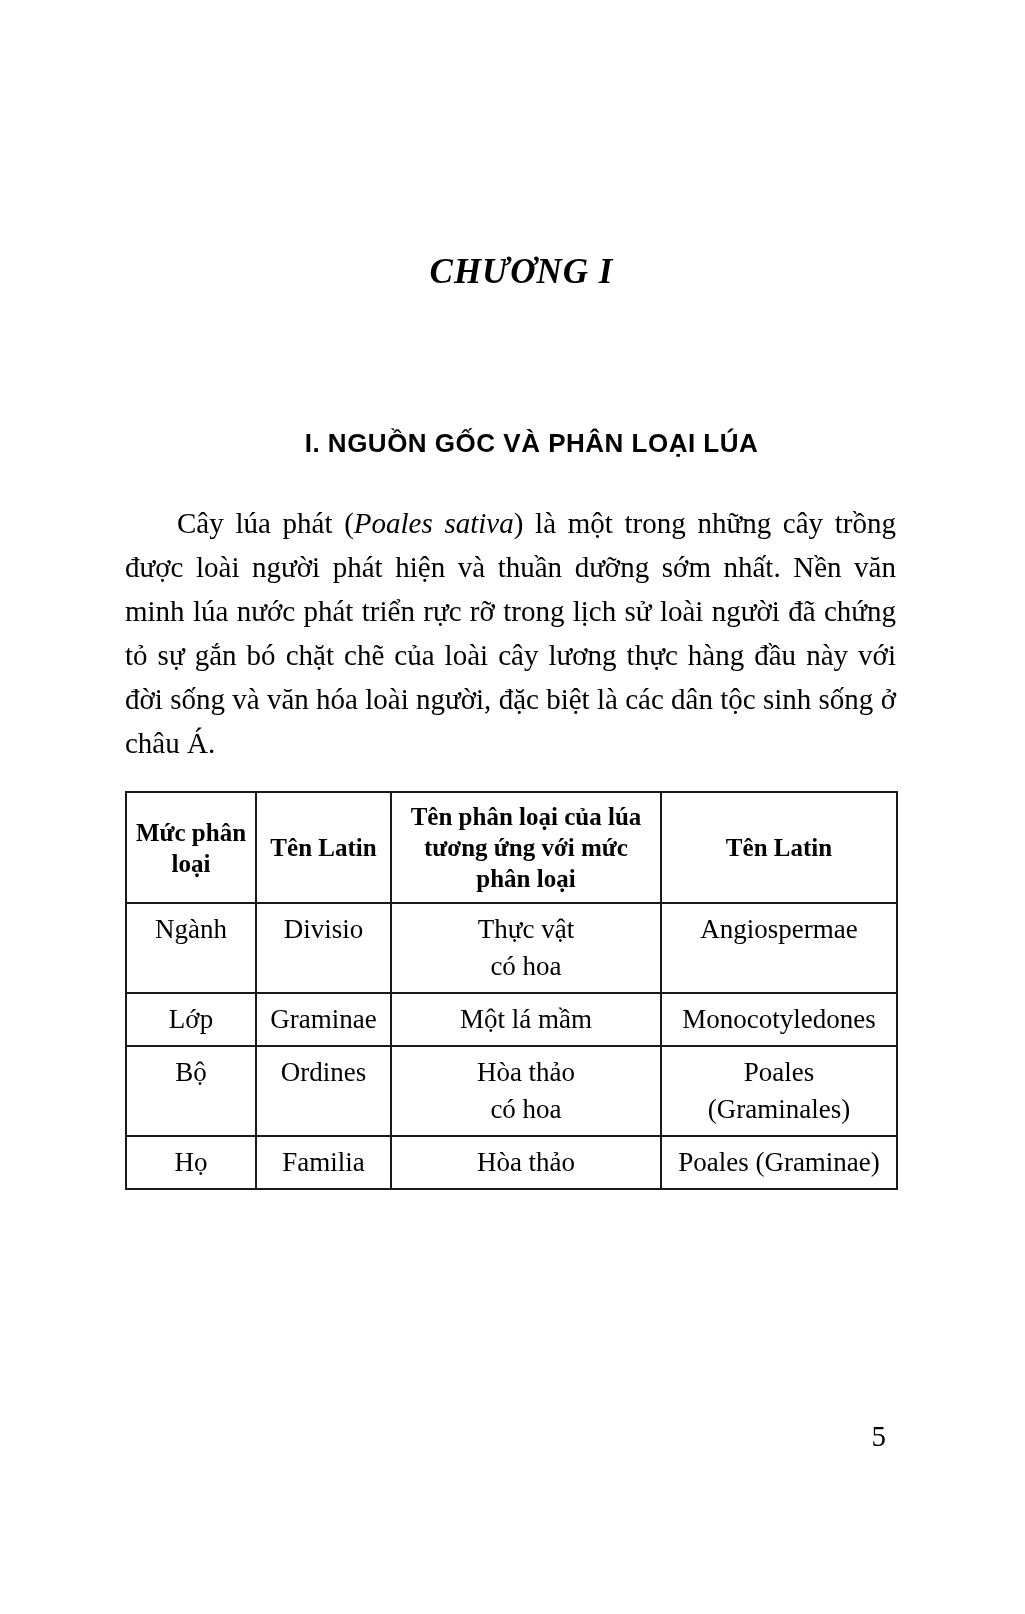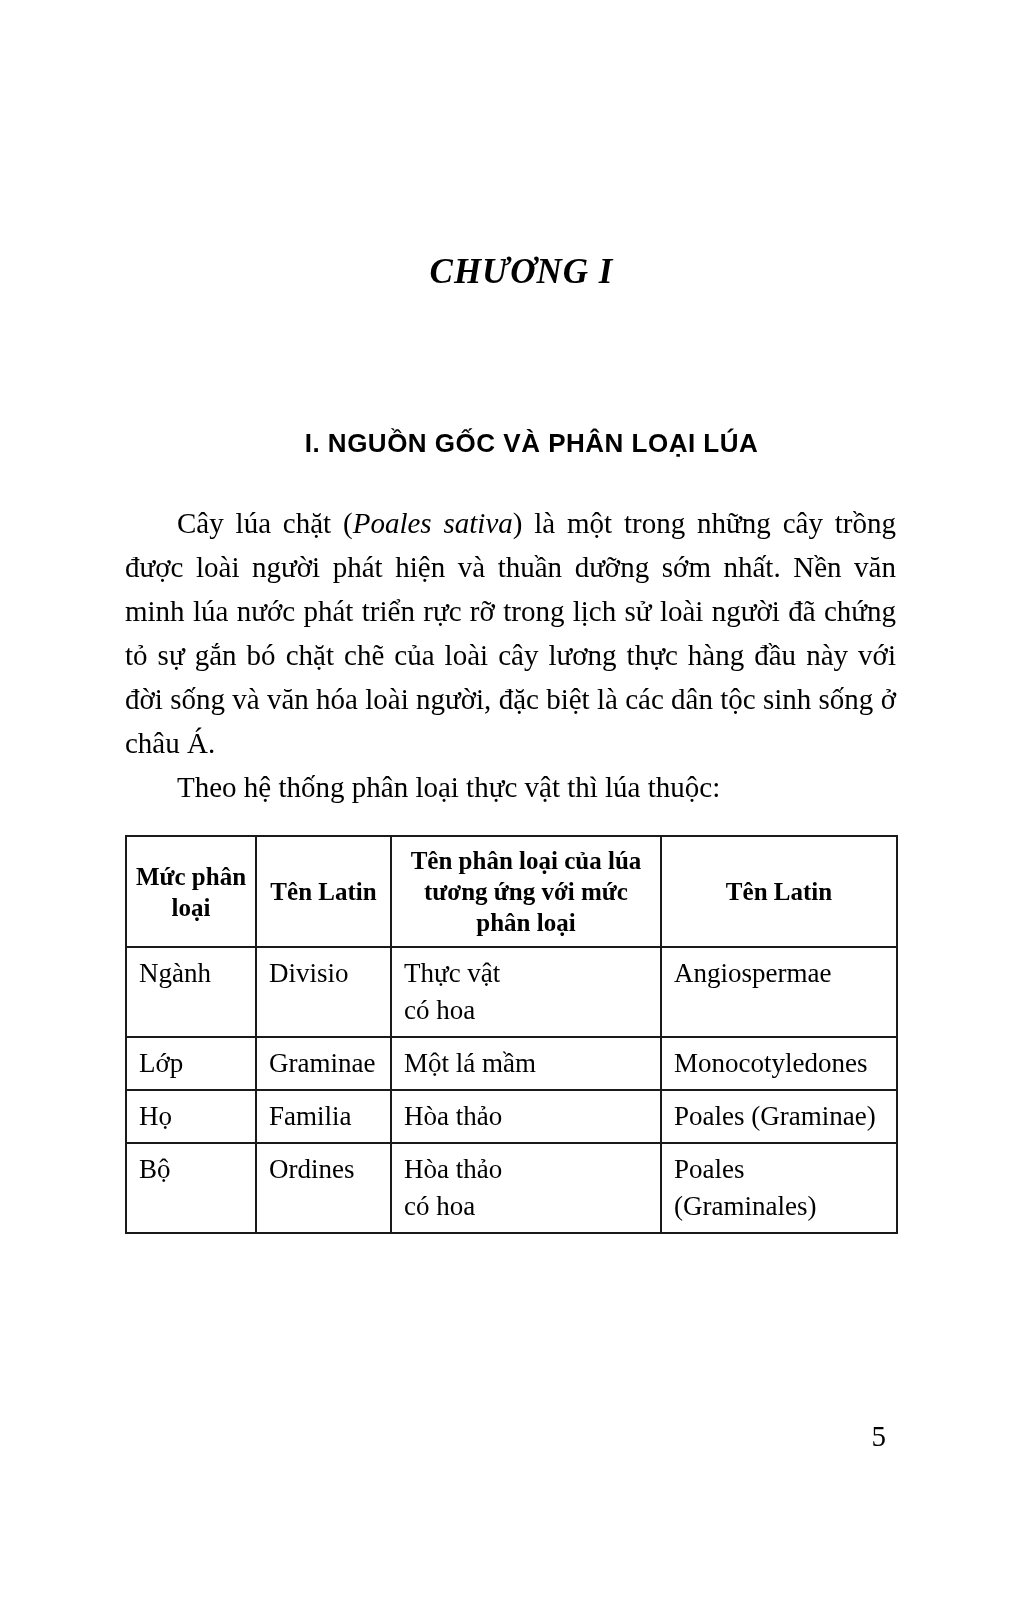--- a/index.html
+++ b/index.html
@@ -61,21 +61,21 @@
     padding:8px 6px;
     text-align:center;
     font-weight:700;
     vertical-align:middle;
   }
   .tax-table td {
     font-size:27px;
     line-height:37px;
     padding:7px 12px;
     vertical-align:top;
-    text-align:left;
+    text-align:center;
     white-space:pre-line;
   }
   .page-number {
     position:absolute;
     top:1420px;
     right:148px;
     font-size:29px;
   }
 </style>
 </head>
@@ -83,24 +83,23 @@
 
 <div class="page">
 
   <div class="chapter">CHƯƠNG I</div>
 
 
   <div class="section-heading">I. NGUỒN GỐC VÀ PHÂN LOẠI LÚA</div>
 
   <div class="content">
 
-    <p class="para"><span>Cây lúa chặt (</span><span class="latin">Poales sativa</span><span>) là một trong những cây trồng được loài người phát hiện và thuần dưỡng sớm nhất. Nền văn minh lúa nước phát triển rực rỡ trong lịch sử loài người đã chứng tỏ sự gắn bó chặt chẽ của loài cây lương thực hàng đầu này với đời sống và văn hóa loài người, đặc biệt là các dân tộc sinh sống ở châu Á.</span></p>
+    <p class="para"><span>Cây lúa phát (</span><span class="latin">Poales sativa</span><span>) là một trong những cây trồng được loài người phát hiện và thuần dưỡng sớm nhất. Nền văn minh lúa nước phát triển rực rỡ trong lịch sử loài người đã chứng tỏ sự gắn bó chặt chẽ của loài cây lương thực hàng đầu này với đời sống và văn hóa loài người, đặc biệt là các dân tộc sinh sống ở châu Á.</span></p>
 
 
-    <p class="para">Theo hệ thống phân loại thực vật thì lúa thuộc:</p>
 
     <table class="tax-table">
       <colgroup>
         <col style="width:130px">
         <col style="width:135px">
         <col style="width:270px">
         <col style="width:236px">
       </colgroup>
       <thead>
         <tr>
@@ -118,31 +117,31 @@
 có hoa</td>
           <td>Angiospermae</td>
         </tr>
         <tr>
           <td>Lớp</td>
           <td>Graminae</td>
           <td>Một lá mầm</td>
           <td>Monocotyledones</td>
         </tr>
         <tr>
-          <td>Họ</td>
-          <td>Familia</td>
-          <td>Hòa thảo</td>
-          <td>Poales (Graminae)</td>
-        </tr>
-        <tr>
           <td>Bộ</td>
           <td>Ordines</td>
           <td>Hòa thảo
 có hoa</td>
           <td>Poales (Graminales)</td>
+        </tr>
+        <tr>
+          <td>Họ</td>
+          <td>Familia</td>
+          <td>Hòa thảo</td>
+          <td>Poales (Graminae)</td>
         </tr>
       </tbody>
     </table>
 
   </div>
 
   <div class="page-number">5</div>
 
 </div>
 

